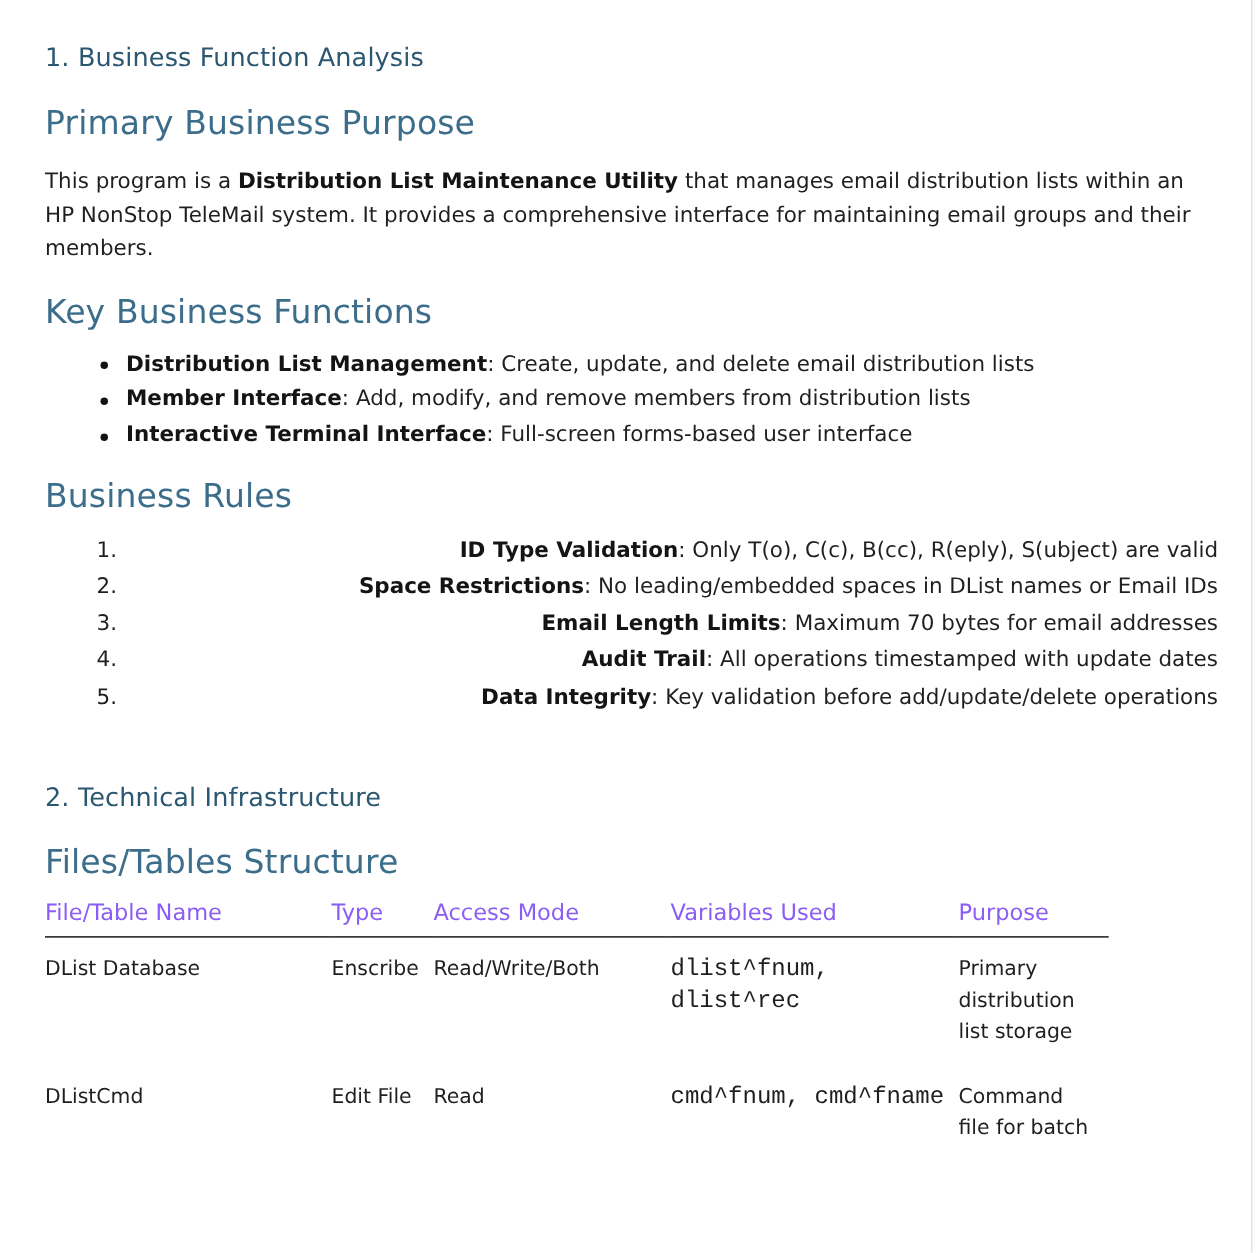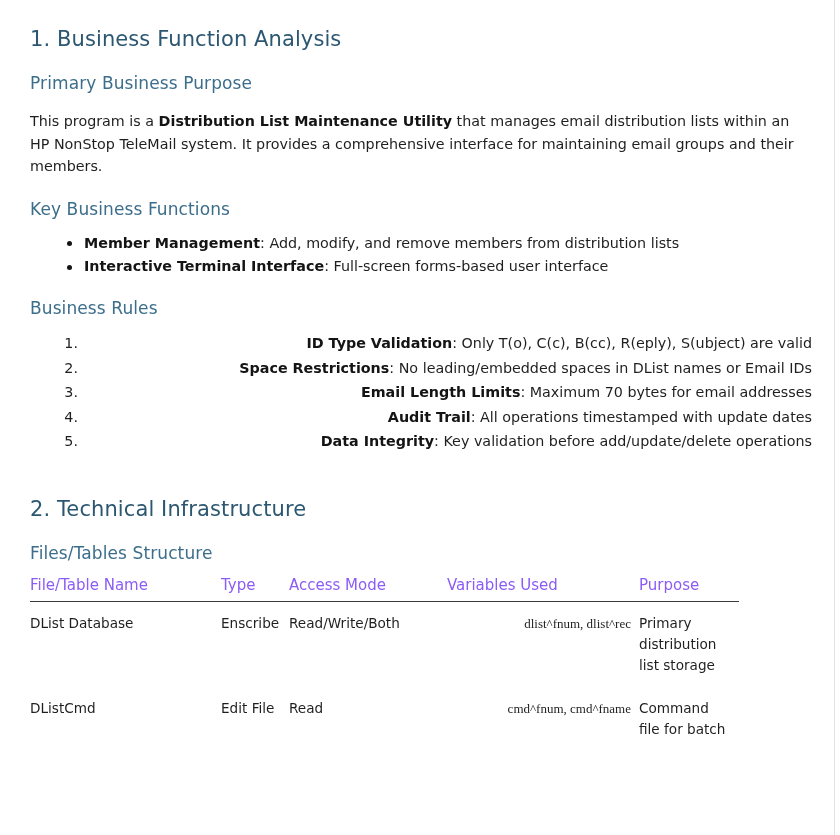--- a/index.html
+++ b/index.html
@@ -31,30 +31,30 @@
     left: 0;
     top: 0;
     width: 834px;
     height: 835px;
     overflow: hidden;
     box-sizing: border-box;
     padding: 0 22px 0 30px;
   }
 
   h1.sec {
-    font-size: 21px;
+    font-size: 17px;
     font-weight: 400;
     color: #2c5771;
     margin: 0;
     padding: 0;
     letter-spacing: 0.1px;
     line-height: 26px;
   }
   h2.sub {
-    font-size: 17px;
+    font-size: 22px;
     font-weight: 400;
     color: #3c6e8b;
     margin: 0;
     padding: 0;
     line-height: 22px;
     letter-spacing: 0.1px;
   }
   h2.sub.collapsible {
     position: relative;
   }
@@ -145,24 +145,23 @@
   table.files td {
     font-size: 13.6px;
     font-weight: 400;
     color: #1f1f1f;
     text-align: left;
     vertical-align: top;
     padding: 11px 8px 11px 0;
     line-height: 21px;
   }
   table.files td.mono {
-    font-family: Liberation Serif, serif;
-    font-size: 13px;
+    font-family: Liberation Mono, monospace;
+    font-size: 16px;
     line-height: 21px;
-    text-align: right;
   }
   col.c0 { width: 191px; }
   col.c1 { width: 68px; }
   col.c2 { width: 158px; }
   col.c3 { width: 192px; }
   col.c4 { width: 100px; }
 
   .sp-1  { height: 26px; }
   .sp-3  { height: 20px; }
   .sp-4  { height: 16px; }
@@ -192,21 +191,22 @@
 
   <p class="body"><span>This program is a </span><b>Distribution List Maintenance Utility</b><span> that manages email distribution lists within an HP NonStop TeleMail system. It provides a comprehensive interface for maintaining email groups and their members.</span></p>
 
   <div class="sp-9"></div>
 
   <h2 class="sub">Key Business Functions</h2>
 
   <div class="sp-5"></div>
 
   <ul class="bullets">
-    <li><b>Member Management</b><span>: Add, modify, and remove members from distribution lists</span></li>
+    <li><b>Distribution List Management</b><span>: Create, update, and delete email distribution lists</span></li>
+    <li><b>Member Interface</b><span>: Add, modify, and remove members from distribution lists</span></li>
     <li><b>Interactive Terminal Interface</b><span>: Full-screen forms-based user interface</span></li>
   </ul>
 
   <div class="sp-7"></div>
 
   <h2 class="sub">Business Rules</h2>
 
   <div class="sp-8"></div>
 
   <ol class="rules">

